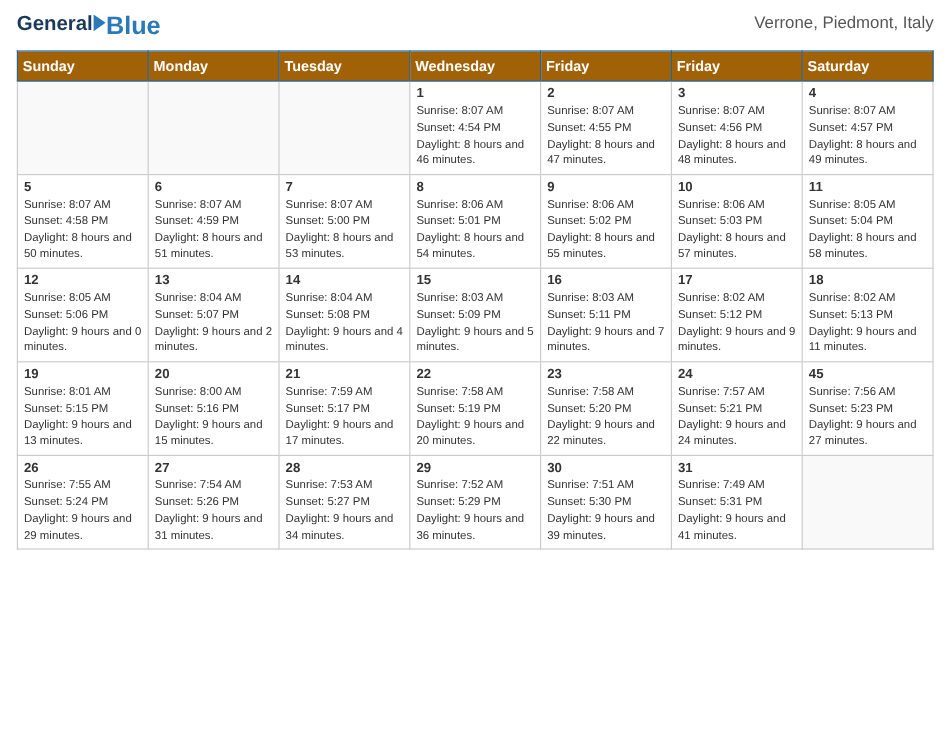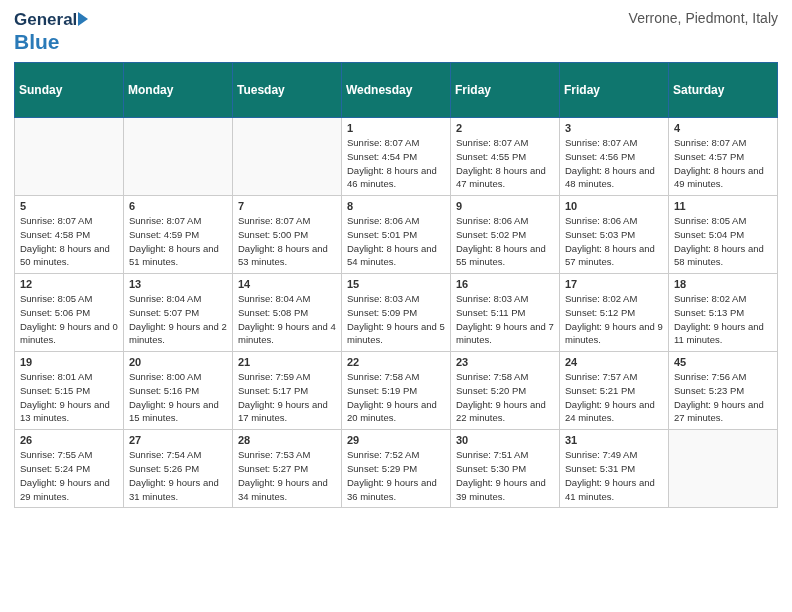--- a/index.html
+++ b/index.html
@@ -17,21 +17,21 @@
       padding: 10px 14px 10px 14px;
     }
     .header {
       display: flex;
       justify-content: space-between;
       align-items: flex-start;
       margin-bottom: 8px;
     }
     .logo {
       display: flex;
-      flex-direction: column;
+      flex-direction: row;
       align-items: flex-start;
     }
     .title-area {
       text-align: right;
     }
     .month-title {
       font-size: 32px;
       font-weight: bold;
       color: #1a3a5c;
       line-height: 1.1;
@@ -40,25 +40,25 @@
       font-size: 14px;
       color: #555;
       margin-top: 0;
     }
     .calendar {
       width: 100%;
       border-collapse: collapse;
       border: 1px solid #ccc;
     }
     .calendar th {
-      background: #0f766e;
+      background: #a16207;
       color: #fff;
       font-size: 12px;
       font-weight: bold;
-      padding: 20px 4px;
+      padding: 5px 4px;
       text-align: left;
       border: 1px solid #2266a0;
     }
     .calendar td {
       vertical-align: top;
       border: 1px solid #ccc;
       padding: 4px 5px;
       width: 108px;
       min-height: 80px;
       font-size: 10px;

